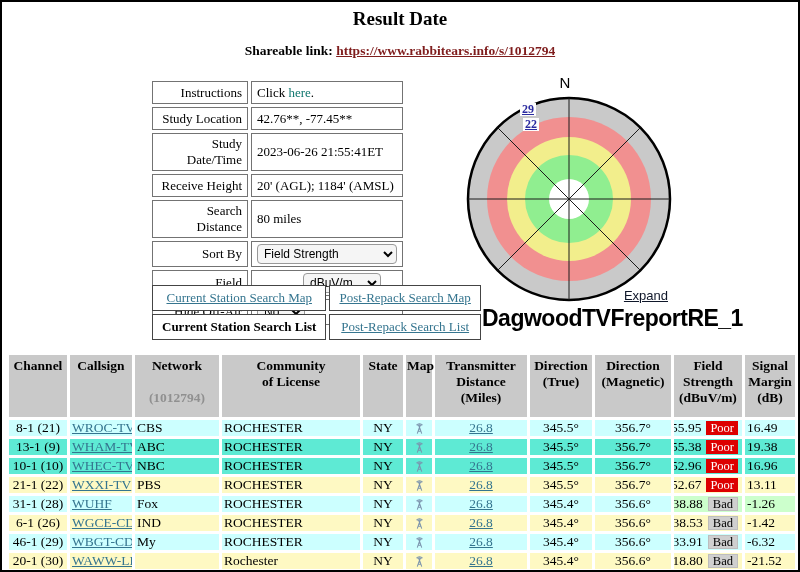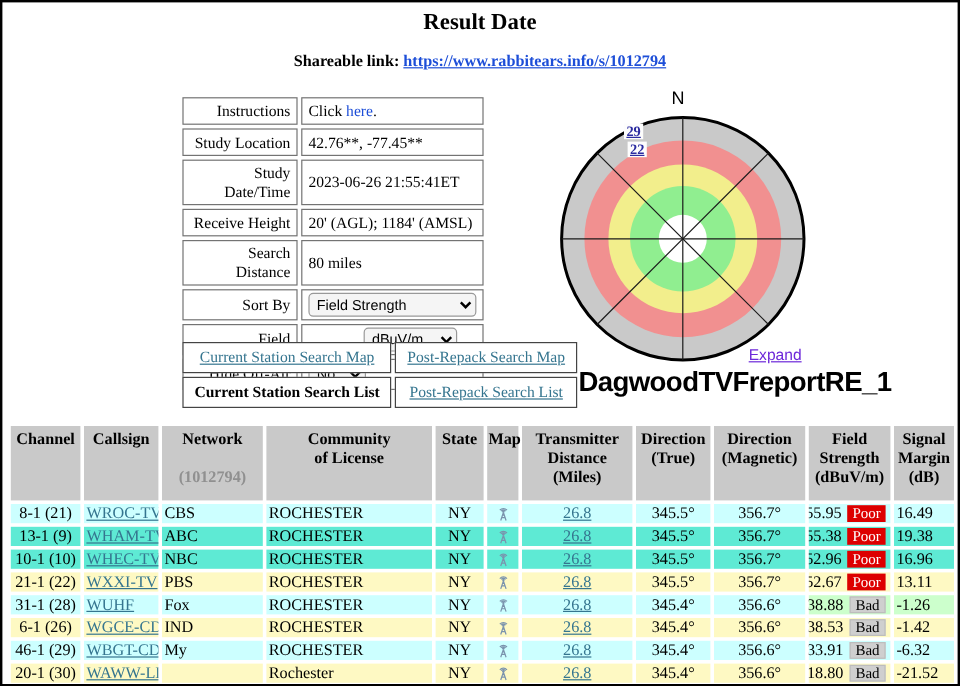--- a/index.html
+++ b/index.html
@@ -7,49 +7,49 @@
     width:800px;height:572px;box-sizing:border-box;
     border:2px solid #000;background:#fff;position:relative;overflow:hidden;
     font-family:"Liberation Serif","DejaVu Serif",serif;color:#000;
   }
   a{cursor:pointer;}
   
   .page-title{position:absolute;top:6px;left:0;width:100%;text-align:center;
     font-size:19px;font-weight:bold;}
   .share-line{position:absolute;top:41px;left:0;width:100%;text-align:center;
     font-size:13.5px;font-weight:bold;}
-  .share-line a{color:#1d4ed8;text-decoration:underline;}
+  .share-line a{color:#7f1d1d;text-decoration:underline;}
   
   .param-table{position:absolute;left:147px;top:76px;border-collapse:separate;
     border-spacing:3px;font-size:13px;}
   .param-table td{border:1px solid #737373;padding:2px 5px;height:17px;background:#fff;}
   .param-table td.lbl{width:84px;text-align:right;}
   .param-table td.val{width:124px;text-align:left;}
-  .param-table a{color:#1d4ed8;}
+  .param-table a{color:#0f766e;}
   select{font-family:"Liberation Sans",sans-serif;font-size:12px;
     background:#f5f5f5;border:1px solid #999;border-radius:4px;padding:1px 2px;}
   .sel-wide{width:140px;} .sel-med{width:78px;margin-left:46px;} .sel-small{width:48px;}
   
   .nav-table{position:absolute;left:147px;top:280px;border-collapse:separate;
     border-spacing:3px;font-size:13px;}
   .nav-table td{border:1px solid #444;padding:4px 9px;text-align:center;background:#fff;}
   .nav-table .current{font-weight:bold;}
   .nav-table a{color:#35758f;text-decoration:underline;}
   
   .chart-area{position:absolute;left:458px;top:72px;width:222px;height:256px;}
   .north-label{position:absolute;top:0;left:0;width:210px;text-align:center;
     font-family:"Liberation Sans",sans-serif;font-size:15px;}
   .chart-svg{position:absolute;left:4px;top:20px;}
   .ring-chip{position:absolute;font-size:12px;font-weight:bold;line-height:13px;
     color:#2b2ba0;text-decoration:underline;background:#fdfdfd;padding:0 2px;
     font-family:"Liberation Serif",serif;}
   .chip-29{left:60px;top:29px;} .chip-22{left:63px;top:44px;}
   .expand-link{position:absolute;right:14px;top:214px;
     font-family:"Liberation Sans",sans-serif;font-size:13px;
-    color:#6d28d9;text-decoration:underline;}
+    color:#0f172a;text-decoration:underline;}
   .report-name{position:absolute;left:480px;top:303px;
     font-family:"Liberation Sans",sans-serif;font-weight:bold;font-size:23px;
     letter-spacing:-0.5px;}
   
   .results{position:absolute;left:4px;top:350px;border-collapse:separate;
     border-spacing:3px;table-layout:fixed;width:792px;font-size:13.5px;}
   .results th{background:#c9c9c9;font-weight:bold;vertical-align:top;
     padding:3px 1px 0 1px;height:59px;font-size:13.5px;line-height:16px;}
   .results td{height:16px;padding:0 2px;white-space:nowrap;overflow:hidden;}
   .net-sub{color:#909090;margin-top:16px;font-weight:bold;}

